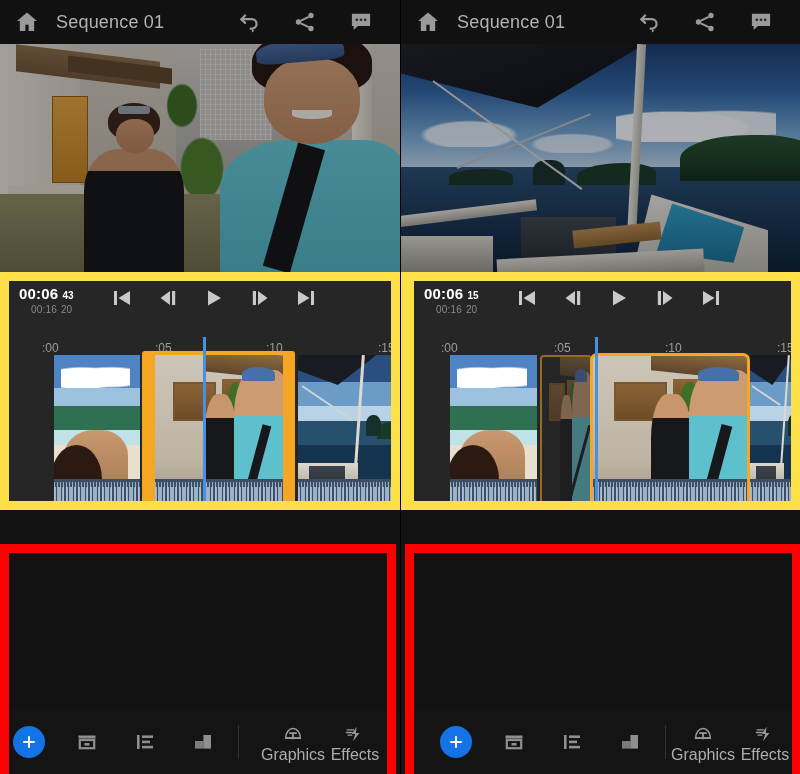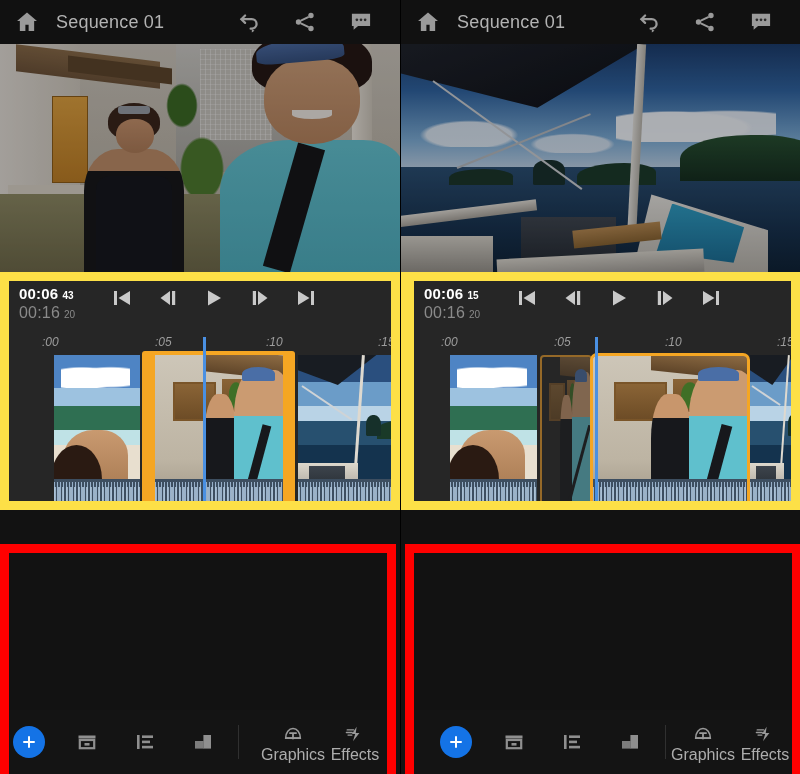--- a/index.html
+++ b/index.html
@@ -144,31 +144,31 @@
 
   
   .tl { position: relative; background: #fde047; height: 238px; top: 0; }
   .tl-inner { position: absolute; inset: 9px; background:#262626; overflow:hidden; }
 
   .transport { position: relative; height: 50px; }
   .tc { position: absolute; left: 10px; top: 4px; }
   .tc-row { display: flex; align-items: baseline; }
   .tc-main { color:#ffffff; font-size:15px; font-weight:700; letter-spacing:.2px;}
   .tc-main-sub { color:#ffffff; font-size:10px; font-weight:700; margin-left:4px; }
-  .tc-dur { color:#8a8a8a; font-size:16px; letter-spacing:.2px; }
+  .tc-dur { color:#8a8a8a; font-size:10px; letter-spacing:.2px;margin-left:12px; }
   .tc-dur-sub { color:#8a8a8a; font-size:10px; margin-left:4px; }
 
   .transport-btns {
     position: absolute; left: 100px; top: 6px; width: 210px;
     display: flex; align-items: center; justify-content: space-between;
   }
   .tbtn { width: 26px; height: 22px; display:flex; align-items:center; justify-content:center; }
 
   .ruler { position: relative; height: 24px; }
-  .rtick { position: absolute; top: 4px; color:#9d9d9d; font-size:12px;font-style:italic; }
+  .rtick { position: absolute; top: 10px; color:#9d9d9d; font-size:12px; }
 
   .track-area { position: relative; height: 226px; }
 
   .playhead { position: absolute; top: 16px; width: 3px; background:#4a90e2; z-index: 25; }
 
   .clip { position: absolute; overflow: hidden; }
   .clip .thumb { position: absolute; inset: 0; }
   .clip .wave {
     position: absolute; left:0; right:0; bottom:0; height:26px; background:#3d4e60;
   }

